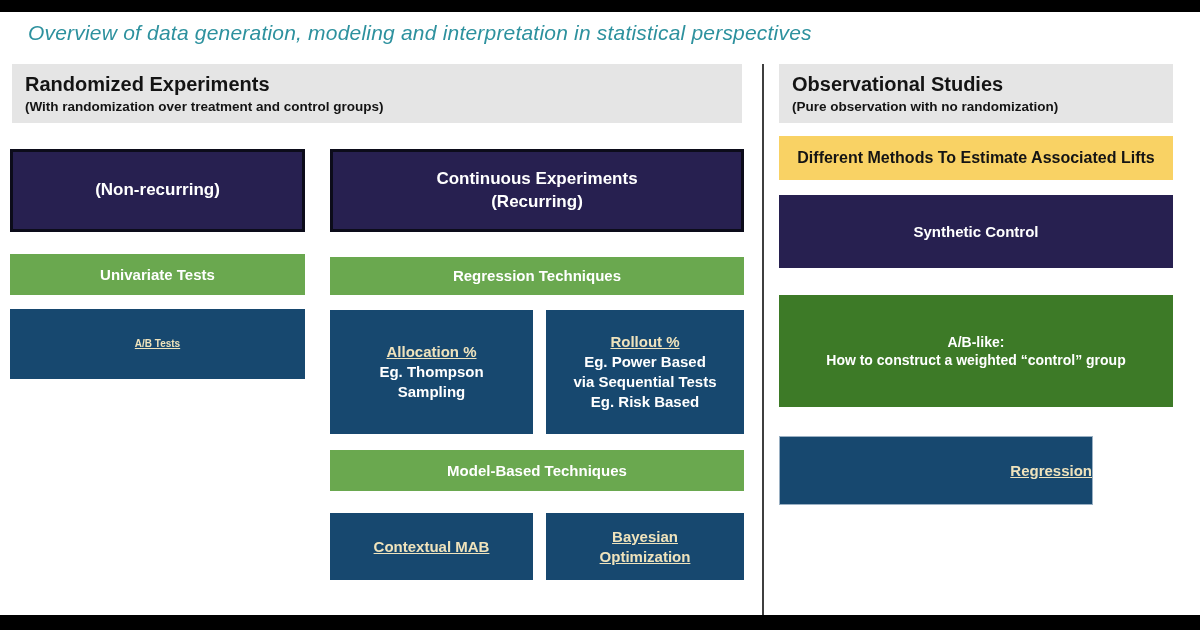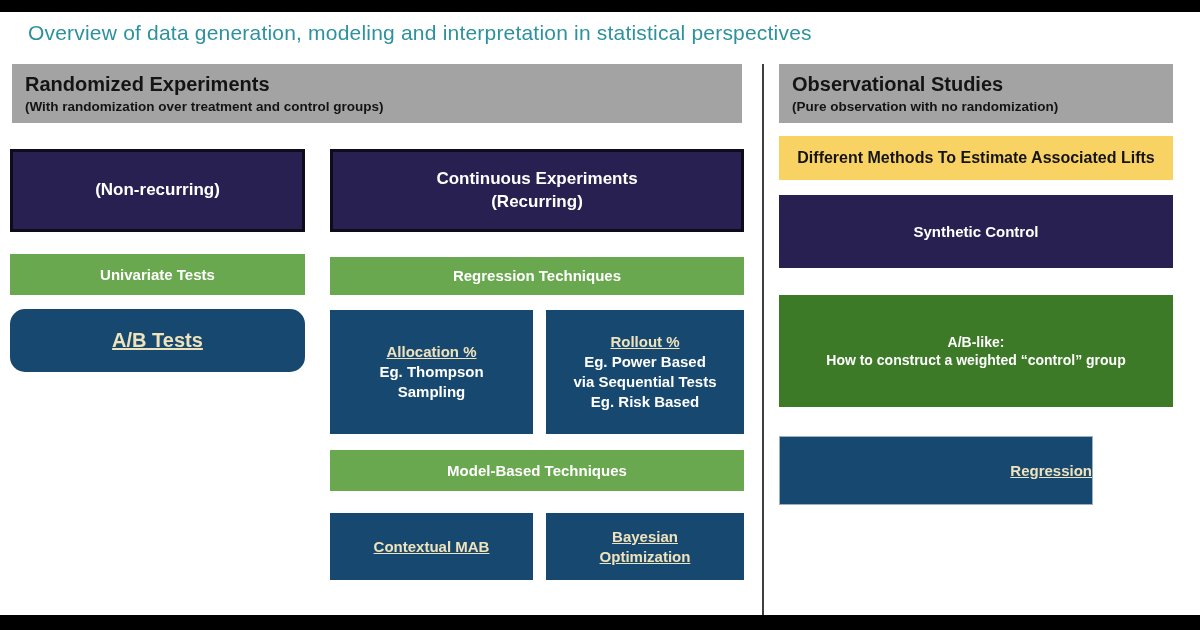--- a/index.html
+++ b/index.html
@@ -6,25 +6,25 @@
   .canvas {
     position:relative; width:1200px; height:630px; background:#ffffff;
     font-family:"Liberation Sans", sans-serif; overflow:hidden;
   }
   .bar { position:absolute; left:0; width:1200px; background:#000; }
   .bar.top { top:0; height:12px; }
   .bar.bottom { top:615px; height:15px; }
 
   .page-title {
     position:absolute; left:28px; top:21px; font-size:21px; letter-spacing:.2px;
-    color:#2d919e; font-weight:normal; white-space:nowrap;
+    color:#2d919e; font-weight:normal; white-space:nowrap;font-style:italic;
   }
 
   .hdr {
-    position:absolute; background:#a3a3a3; color:#141414; box-sizing:border-box;
+    position:absolute; background:#e5e5e5; color:#141414; box-sizing:border-box;
     padding:7px 13px 0 13px;
   }
   .hdr-left  { left:12px;  top:64px; width:730px; height:59px; }
   .hdr-right { left:779px; top:64px; width:394px; height:59px; }
   .hdr .h1 { font-size:20px; font-weight:bold; line-height:26px; }
   .hdr .h2 { font-size:13.5px; font-weight:bold; line-height:19px; }
 
   .divider { position:absolute; left:762px; top:64px; width:2px; height:553px; background:#3f3f3f; }
 
   .box {
@@ -37,21 +37,21 @@
   .green { background:#6aa84f; }
   .dgreen{ background:#3d7a27; }
   .blue  { background:#17486f; }
   .yellow{ background:#f9d264; color:#141414; }
   .link  { color:#efe3bc; text-decoration:underline; cursor:pointer; }
 
   #classic      { left:10px;  top:149px; width:295px; height:83px;  font-size:17px; }
   #continuous   { left:330px; top:149px; width:414px; height:83px;  font-size:17px; }
   #univariate   { left:10px;  top:254px; width:295px; height:41px;  font-size:15px; }
   #stat-tech    { left:330px; top:257px; width:414px; height:38px;  font-size:15px; }
-  #ab-tests     { left:10px;  top:309px; width:295px; height:63px;  font-size:20px;border-radius:15px; }
+  #ab-tests     { left:10px;  top:309px; width:295px; height:70px;  font-size:10px; }
   #allocation   { left:330px; top:310px; width:203px; height:124px; font-size:15px; }
   #rollout      { left:546px; top:310px; width:198px; height:124px; font-size:15px; }
   #model-based  { left:330px; top:450px; width:414px; height:41px;  font-size:15px; }
   #contextual   { left:330px; top:513px; width:203px; height:67px;  font-size:15px; }
   #bayesian     { left:546px; top:513px; width:198px; height:67px;  font-size:15px; }
   #methods-banner { left:779px; top:136px; width:394px; height:44px; font-size:16px; padding:0 12px; }
   #synthetic    { left:779px; top:195px; width:394px; height:73px;  font-size:15px; }
   #ab-like      { left:779px; top:295px; width:394px; height:112px; font-size:14px; }
   #regression   { left:779px; top:436px; width:314px; height:69px;  font-size:15px; border:1px solid #9ab0c3;align-items:flex-end; }
 </style>

